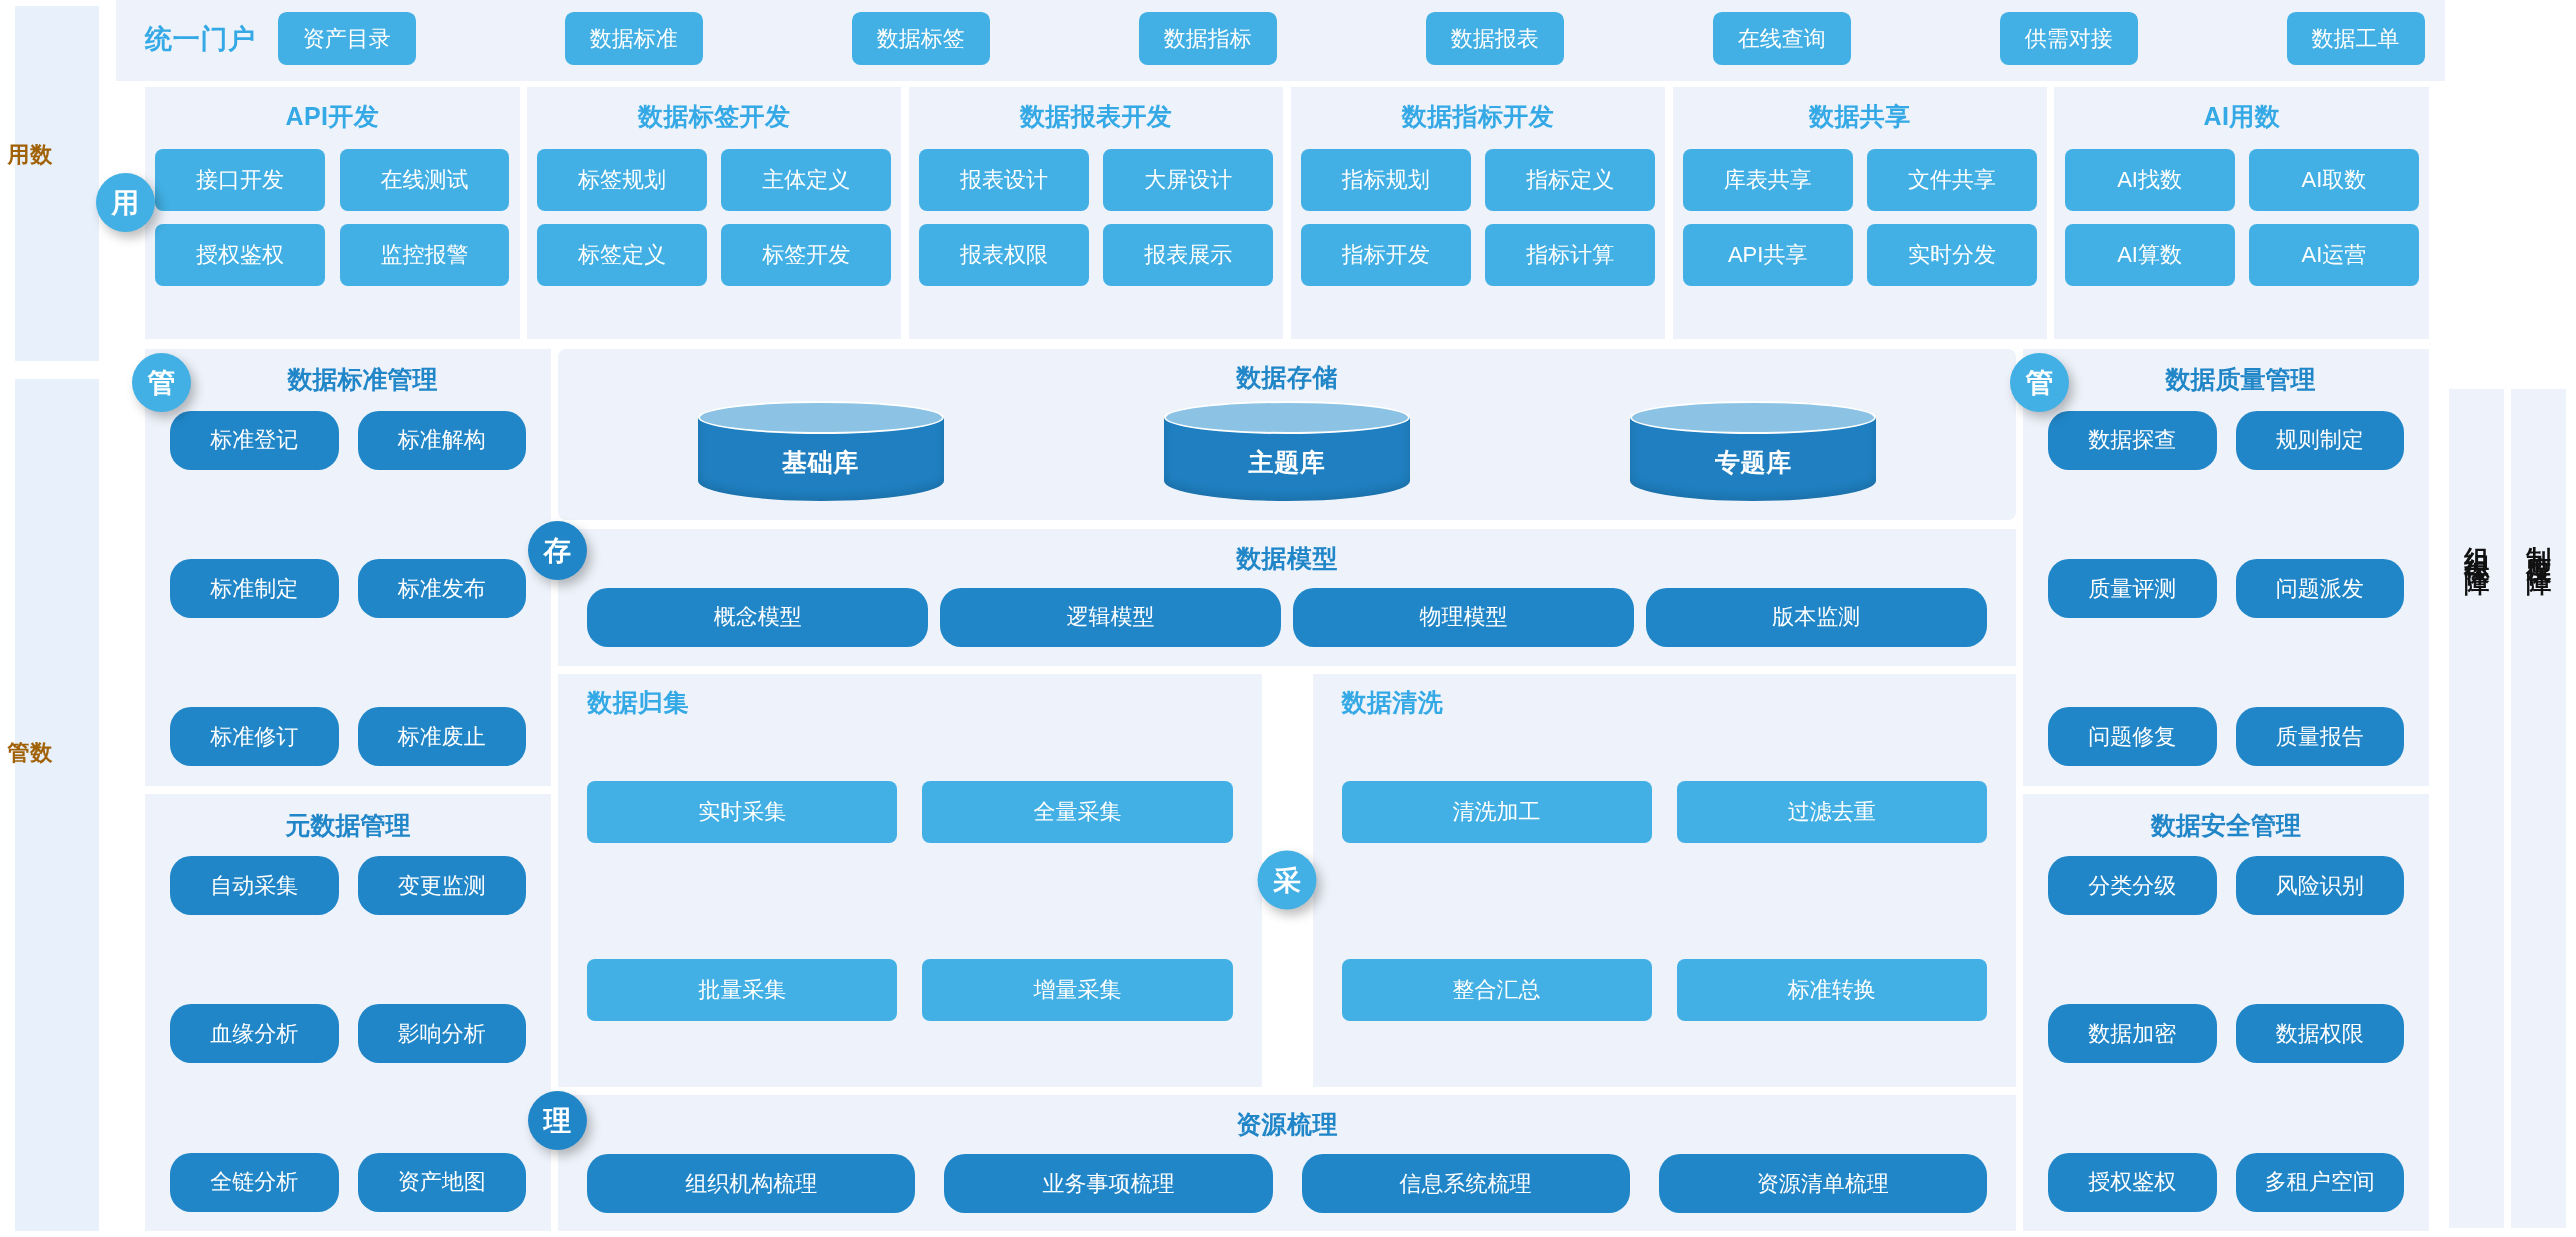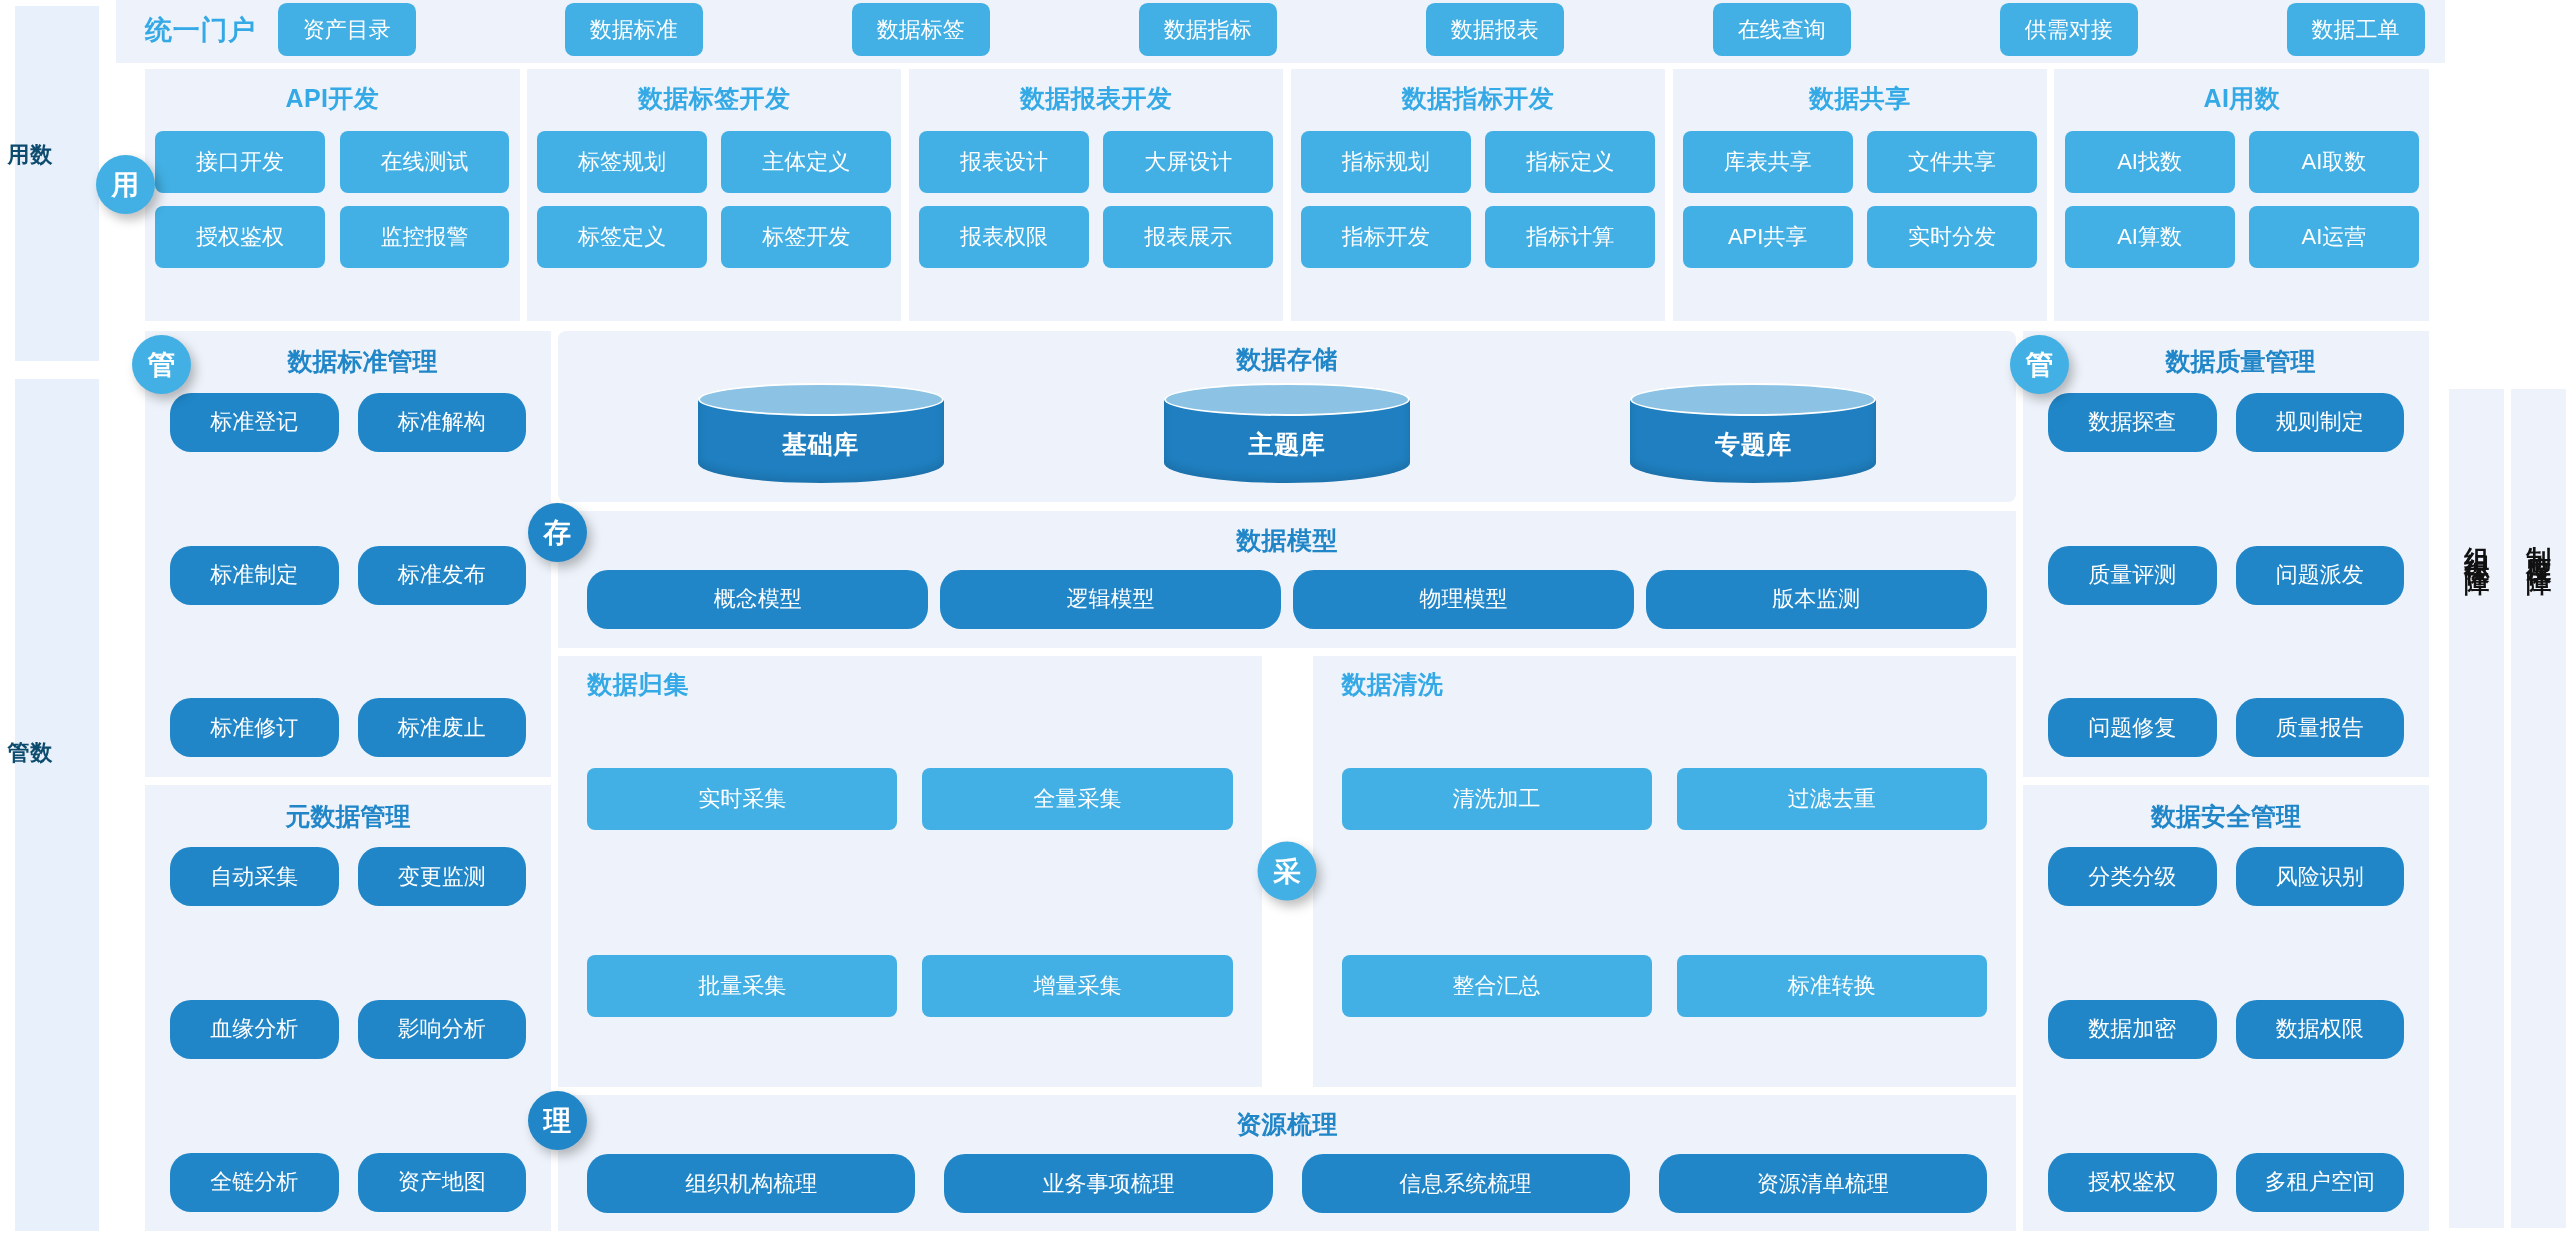--- a/index.html
+++ b/index.html
@@ -42,41 +42,41 @@
     clip-path: polygon(50% 0%, 100% 100%, 0% 100%);
   }
   .arrow-up   { top: 5.8px;   height: 355px; }
   .arrow-up2  { top: 379px; height: 852px; }
   .rail-label {
     position: absolute;
     left: 7.3px;
     width: 46px;
     font-size: 22px;
     font-weight: 700;
-    color: #0c4a6e;
+    color: #a16207;
     line-height: 1.18;
     text-align: center;
     letter-spacing: 0.7px;
   }
   .rail-label-1 { top: 142px; }
   .rail-label-2 { top: 740px; }
 
   
   .content {
     flex: 1 1 auto;
     position: relative;
     display: flex;
     flex-direction: column;
     padding: 0;
   }
 
   
   .portal-bar {
     background: #eef3fb;
-    height: 63px;
+    height: 81px;
     display: flex;
     align-items: center;
     padding: 0 16px 4px 29px;
     gap: 0;
     margin-bottom: 5.8px;
   }
   .portal-title {
     color: #34a9e5;
     font-size: 27px;
     font-weight: 700;

